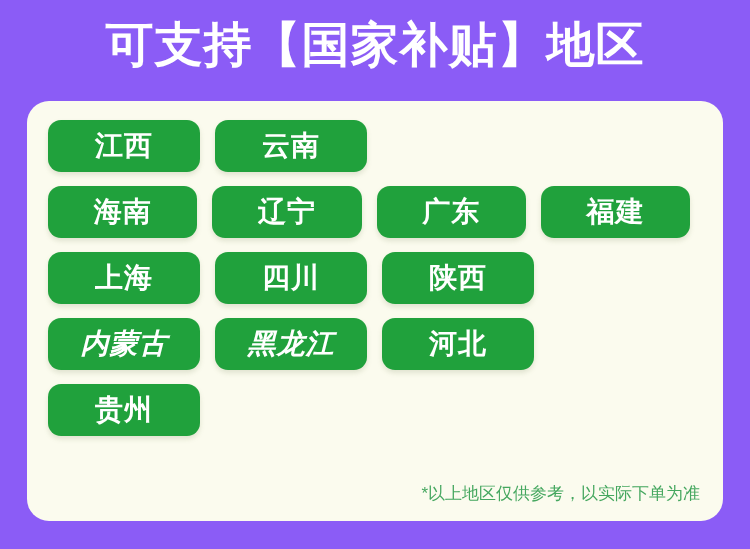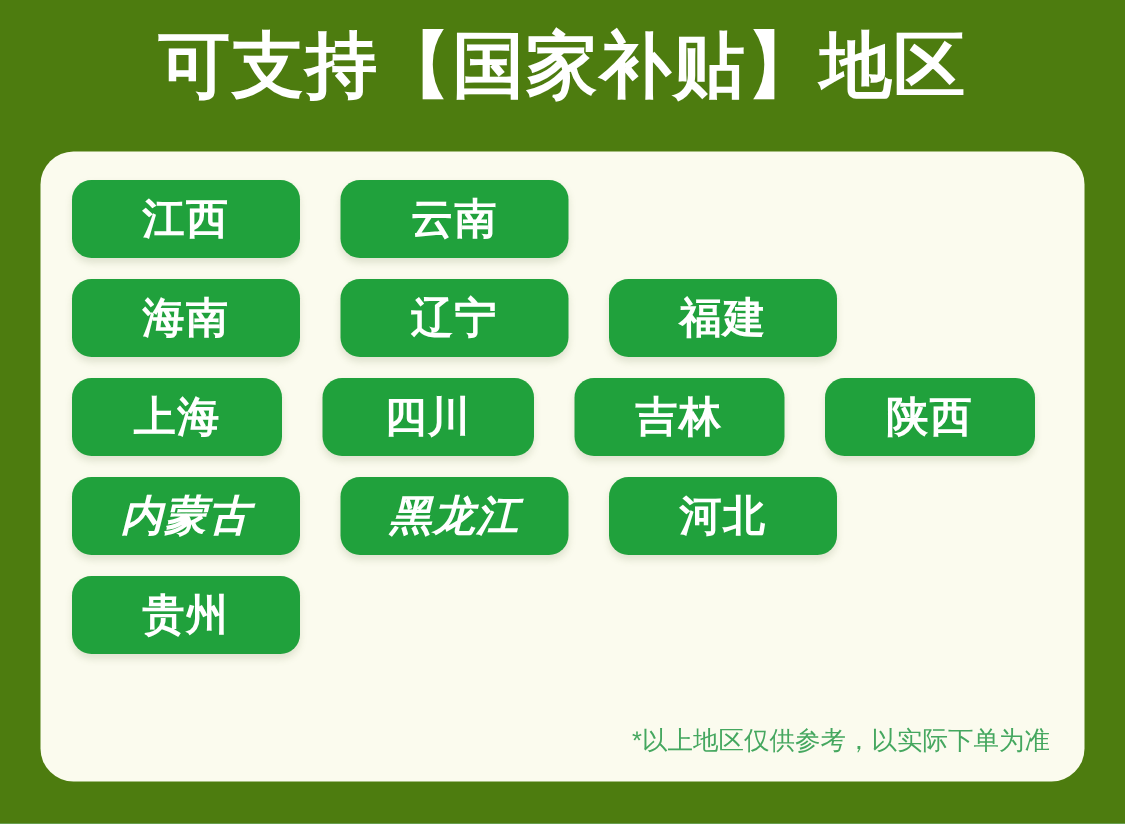--- a/index.html
+++ b/index.html
@@ -10,21 +10,21 @@
     width: 750px;
     height: 549px;
     overflow: hidden;
     font-family: "Liberation Sans", "DejaVu Sans", sans-serif;
     background: #118a31;
   }
   .poster {
     position: relative;
     width: 750px;
     height: 549px;
-    background: #4d7c0f;
+    background: #8b5cf6;
     box-sizing: border-box;
   }
   .title {
     position: absolute;
     left: 0;
     top: 14px;
     width: 750px;
     text-align: center;
     color: #ffffff;
     font-size: 48px;
@@ -50,21 +50,21 @@
     width: 654px;
   }
   .row {
     display: flex;
     flex-direction: row;
     margin-bottom: 14px;
   }
   .pill {
     width: 152px;
     height: 52px;
-    margin-right: 27px;
+    margin-right: 15px;
     background: #20a13c;
     border-radius: 13px;
     color: #ffffff;
     font-size: 28px;
     font-weight: bold;
     line-height: 52px;
     text-align: center;
     letter-spacing: 1px;
     box-shadow: 0 3px 5px rgba(120,135,90,0.20);
     box-sizing: border-box;
@@ -99,26 +99,26 @@
   <div class="card">
 
     <div class="grid">
       <div class="row">
         <div class="pill">江西</div>
         <div class="pill">云南</div>
       </div>
       <div class="row">
         <div class="pill">海南</div>
         <div class="pill">辽宁</div>
+        <div class="pill">广东</div>
         <div class="pill">福建</div>
       </div>
       <div class="row">
         <div class="pill">上海</div>
         <div class="pill">四川</div>
-        <div class="pill">吉林</div>
         <div class="pill">陕西</div>
       </div>
       <div class="row">
         <div class="pill narrow-text">内蒙古</div>
         <div class="pill narrow-text">黑龙江</div>
         <div class="pill">河北</div>
       </div>
       <div class="row">
         <div class="pill">贵州</div>
       </div>

